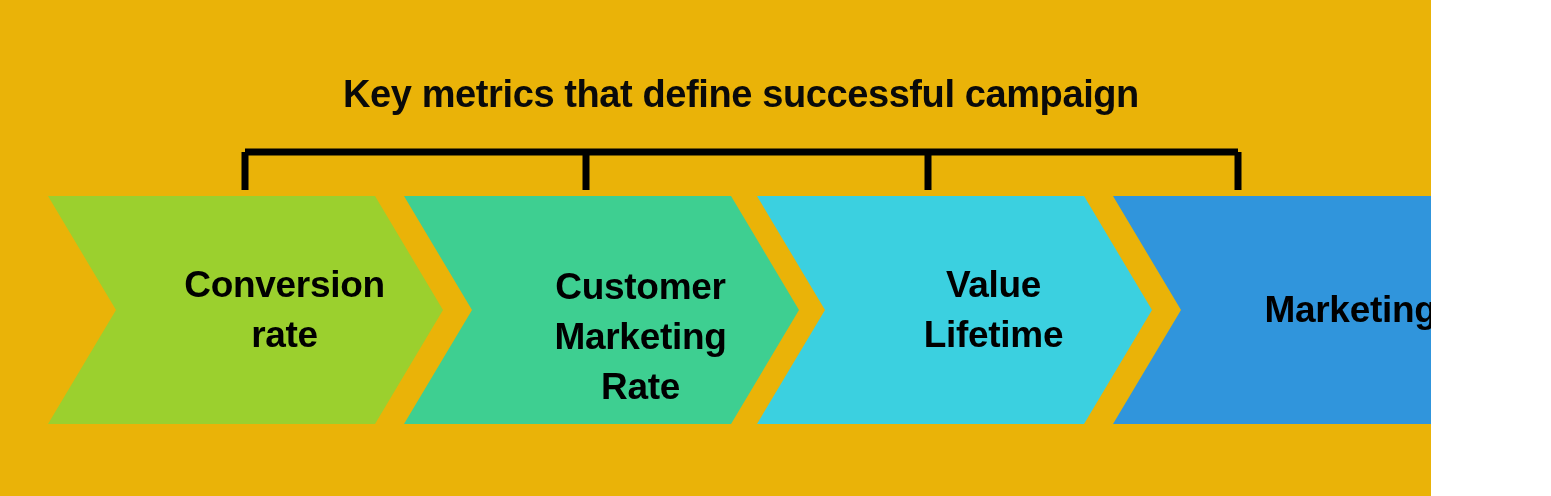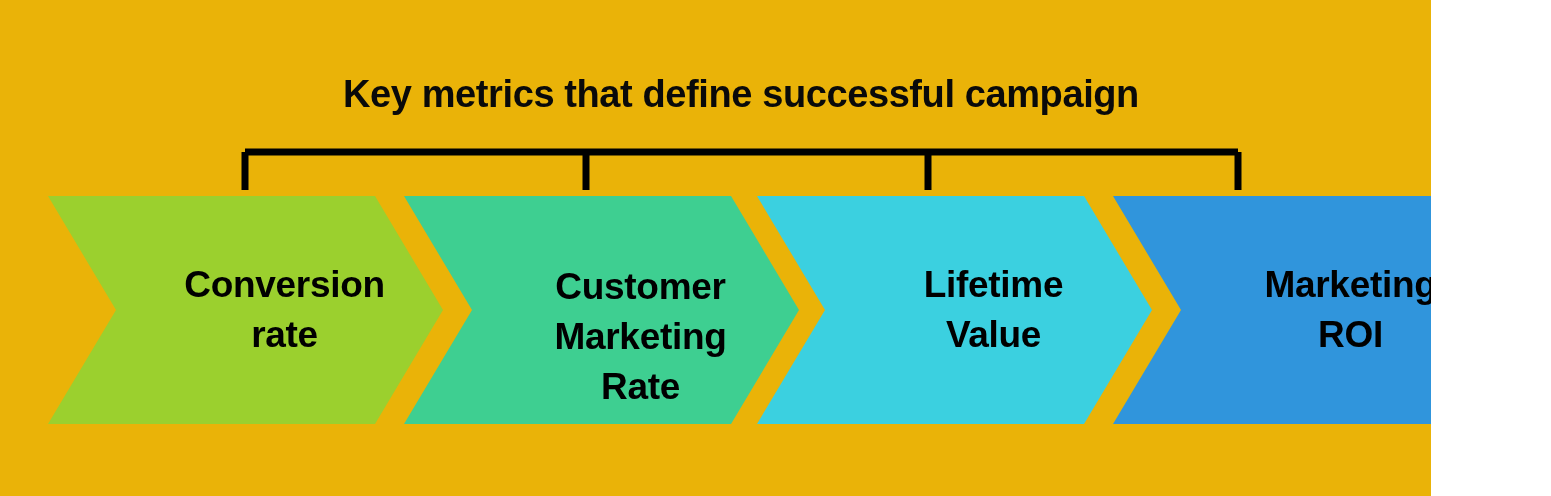--- a/index.html
+++ b/index.html
@@ -117,28 +117,27 @@
           <span class="ln">Customer</span>
           <span class="ln">Marketing</span>
           <span class="ln">Rate</span>
         </div>
       </div>
       <div class="chevron-wrap" style="left: 757px; width: 395px; top: 196px;">
         <svg class="chevron-svg" width="395" height="228" viewBox="0 0 395 228">
           <polygon points="0,0 327,0 395,114 327,228 0,228 68,114" fill="#3BD0E0"></polygon>
         </svg>
         <div class="chevron-label" style="left: 78px; width: 317px;">
+          <span class="ln">Value</span>
           <span class="ln">Lifetime</span>
-          <span class="ln">Value</span>
         </div>
       </div>
       <div class="chevron-wrap" style="left: 1113px; width: 397px; top: 196px;">
         <svg class="chevron-svg" width="397" height="228" viewBox="0 0 397 228">
           <polygon points="0,0 329,0 397,114 329,228 0,228 68,114" fill="#3095DC"></polygon>
         </svg>
         <div class="chevron-label" style="left: 78px; width: 319px;">
           <span class="ln">Marketing</span>
-          <span class="ln">ROI</span>
         </div>
       </div>
     </div>
 
 </div>
 
 </body></html>

